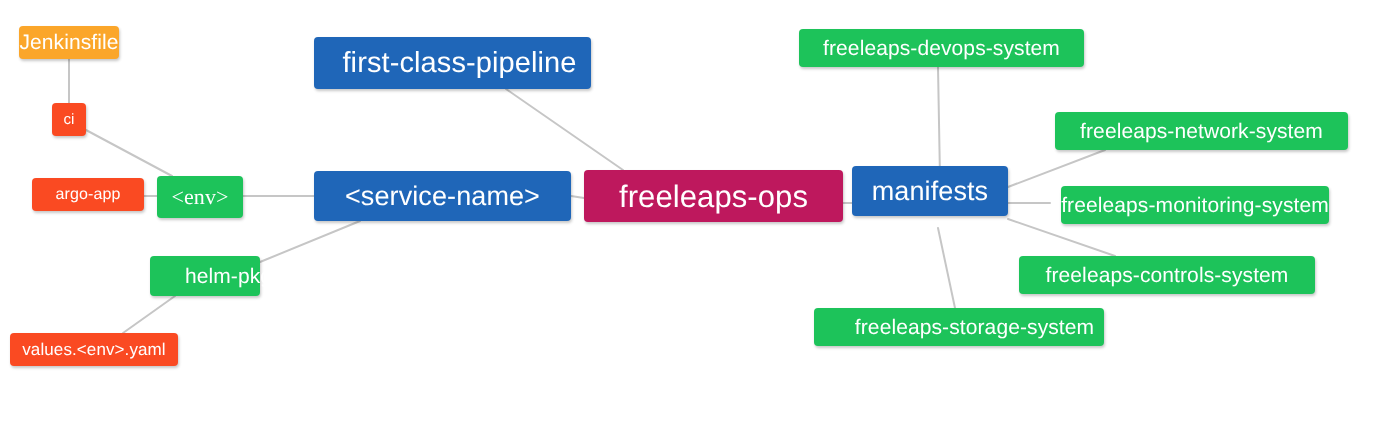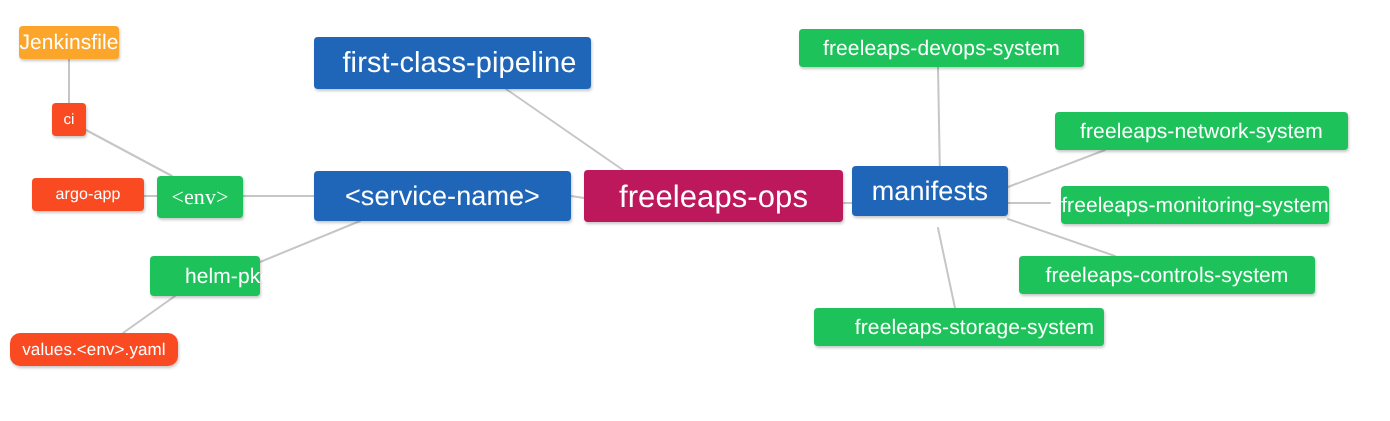--- a/index.html
+++ b/index.html
@@ -73,21 +73,21 @@
       </div>
       <div class="node" style="left: 32px; top: 178px; width: 112px; height: 33px; background: rgb(250, 74, 34); font-size: 16px;">
         <span class="node-label">argo-app</span>
       </div>
       <div class="node" style="left: 157px; top: 176px; width: 86px; height: 42px; background: rgb(29, 195, 90); font-size: 22px; font-family: Liberation Serif, serif;">
         <span class="node-label">&lt;env&gt;</span>
       </div>
       <div class="node" style="left: 150px; top: 256px; width: 110px; height: 40px; background: rgb(29, 195, 90); font-size: 21px; padding-left: 47px;">
         <span class="node-label">helm-pkg</span>
       </div>
-      <div class="node" style="left: 10px; top: 333px; width: 168px; height: 33px; background: rgb(250, 74, 34); font-size: 17px; border-radius: 10px;">
+      <div class="node" style="left: 10px; top: 333px; width: 168px; height: 33px; background: rgb(250, 74, 34); font-size: 17px;">
         <span class="node-label">values.&lt;env&gt;.yaml</span>
       </div>
       <div class="node" style="left: 314px; top: 37px; width: 277px; height: 52px; background: rgb(31, 102, 184); font-size: 29px; padding-left: 14px;">
         <span class="node-label">first-class-pipeline</span>
       </div>
       <div class="node" style="left: 314px; top: 171px; width: 257px; height: 50px; background: rgb(31, 102, 184); font-size: 27px;">
         <span class="node-label">&lt;service-name&gt;</span>
       </div>
       <div class="node" style="left: 584px; top: 170px; width: 259px; height: 52px; background: #be185d; font-size: 31px;">
         <span class="node-label">freeleaps-ops</span>

